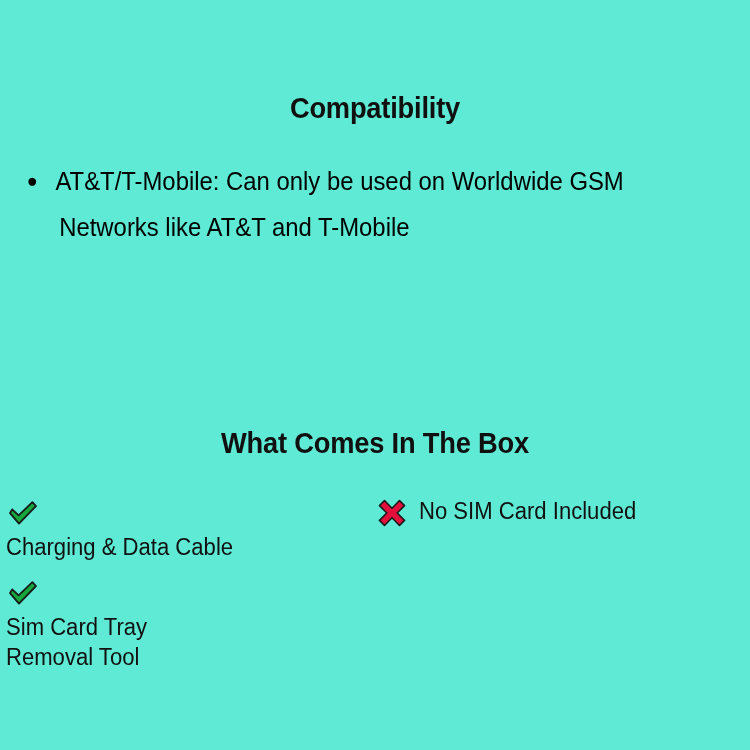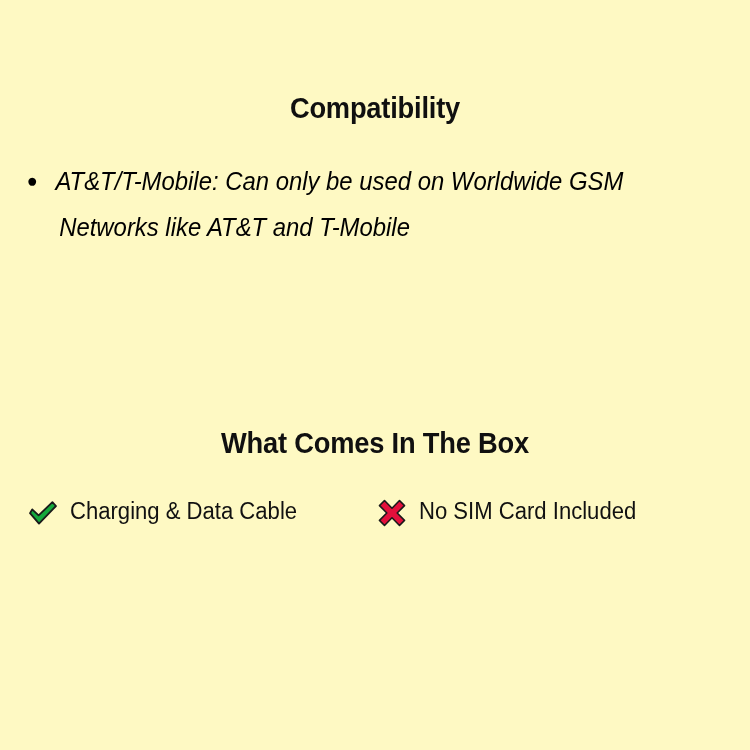--- a/index.html
+++ b/index.html
@@ -13,21 +13,21 @@
     position: relative;
     overflow: hidden;
     font-family: "Liberation Sans", "DejaVu Sans", sans-serif;
     color: #000000;
     -webkit-font-smoothing: antialiased;
   }
 
   .page {
     position: absolute;
     inset: 0;
-    background: #fef9c3;
+    background: #5eead4;
   }
 
   
   .section-title {
     position: absolute;
     left: 0;
     width: 750px;
     text-align: center;
     font-weight: bold;
     font-size: 29px;
@@ -38,21 +38,20 @@
   }
   #compat-title { top: 92px; }
   #box-title    { top: 427px; }
 
   
   .compat-block {
     position: absolute;
     top: 158px;
     left: 0;
     width: 718px;
-    font-style: italic;
   }
   .bullet-item {
     position: relative;
     margin: 0 0 6px 0;
   }
   .bullet-line {
     display: flex;
     align-items: flex-start;
     font-size: 25px;
     line-height: 46px;
@@ -91,21 +90,21 @@
   }
   .box-row {
     display: flex;
     align-items: flex-start;
   }
   .box-col {
     display: flex;
     align-items: flex-start;
     box-sizing: border-box;
   }
-  .col-left  { width: 370px; padding-left: 26px; }
+  .col-left  { width: 370px; padding-left: 6px; flex-direction: column; }
   .col-right { width: 380px; padding-left: 5px; }
 
   .mark {
     width: 34px;
     min-width: 34px;
     height: 34px;
     margin-top: 2px;
     margin-right: 10px;
     display: block;
   }
@@ -154,17 +153,23 @@
         <svg class="mark" viewBox="0 0 34 34">
           <path d="M9.5 4.5 L17 12.2 L24.5 4.5 L29.5 9.6 L22.2 17 L29.5 24.4 L24.5 29.5 L17 21.8 L9.5 29.5 L4.5 24.4 L11.8 17 L4.5 9.6 Z" fill="#e3103c" stroke="#1a1a1a" stroke-width="1.6" stroke-linejoin="round"></path>
         </svg>
         <span class="item-label">No SIM Card Included</span>
       </div>
     </div>
 
     <div class="row-gap"></div>
 
     <div class="box-row">
+      <div class="box-col col-left">
+        <svg class="mark" viewBox="0 0 34 34">
+          <path d="M4.0 17.2 L6.2 13.4 L12.6 19.4 L26.4 6.2 L30.0 10.0 L13.0 27.6 Z" fill="#14a83c" stroke="#1a1a1a" stroke-width="1.8" stroke-linejoin="round"></path>
+        </svg>
+        <span class="item-label" style="max-width:195px; white-space:normal;">Sim Card Tray Removal Tool</span>
+      </div>
     </div>
 
   </div>
 
 </div>
 
 </body></html>

